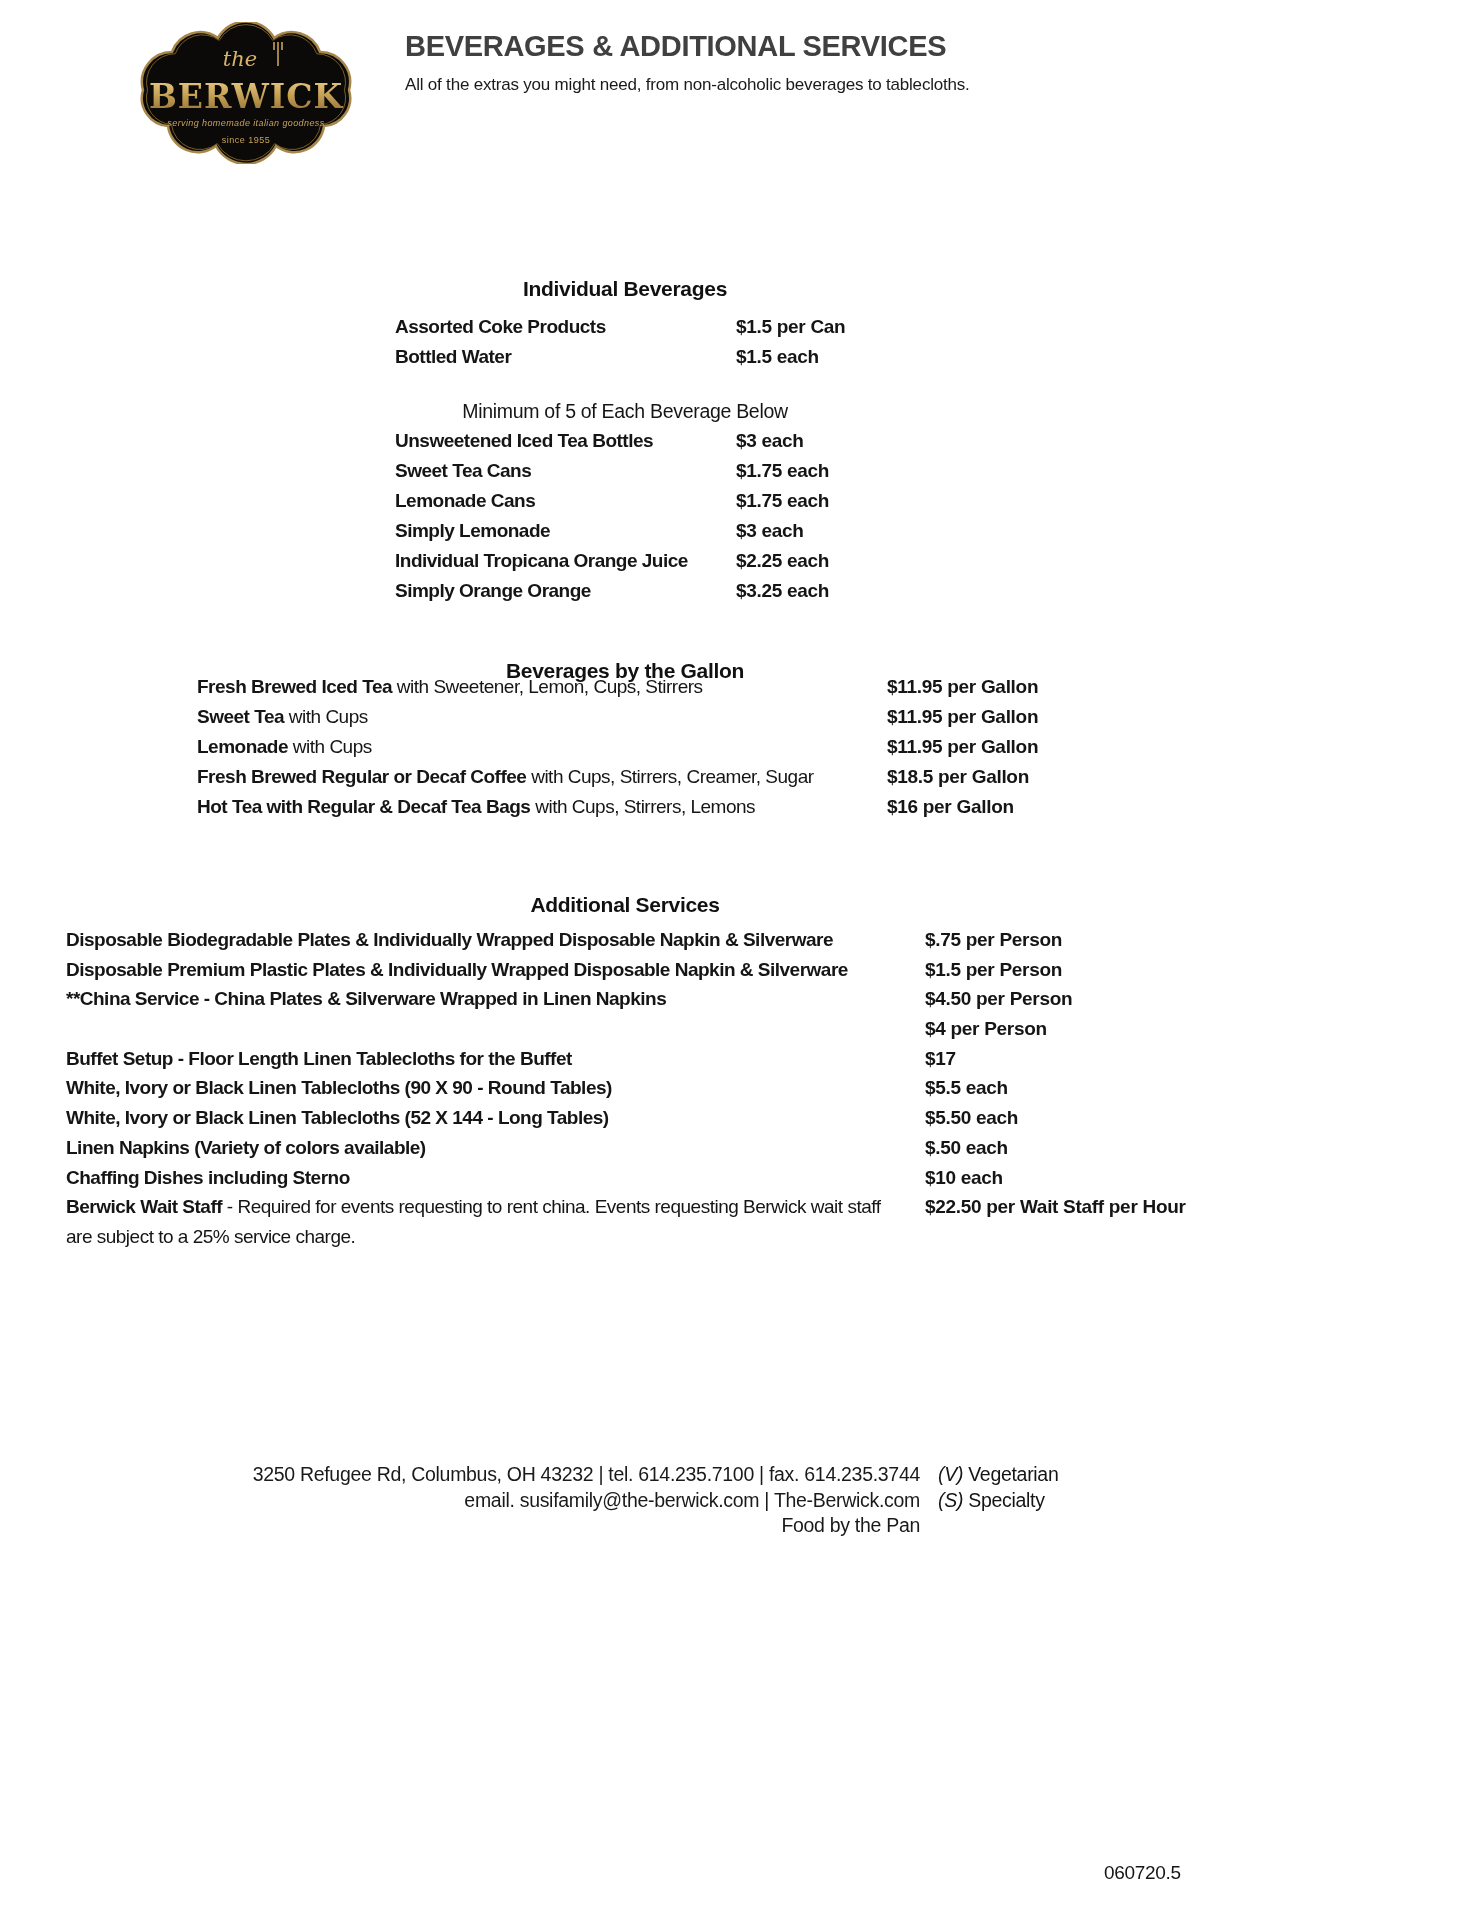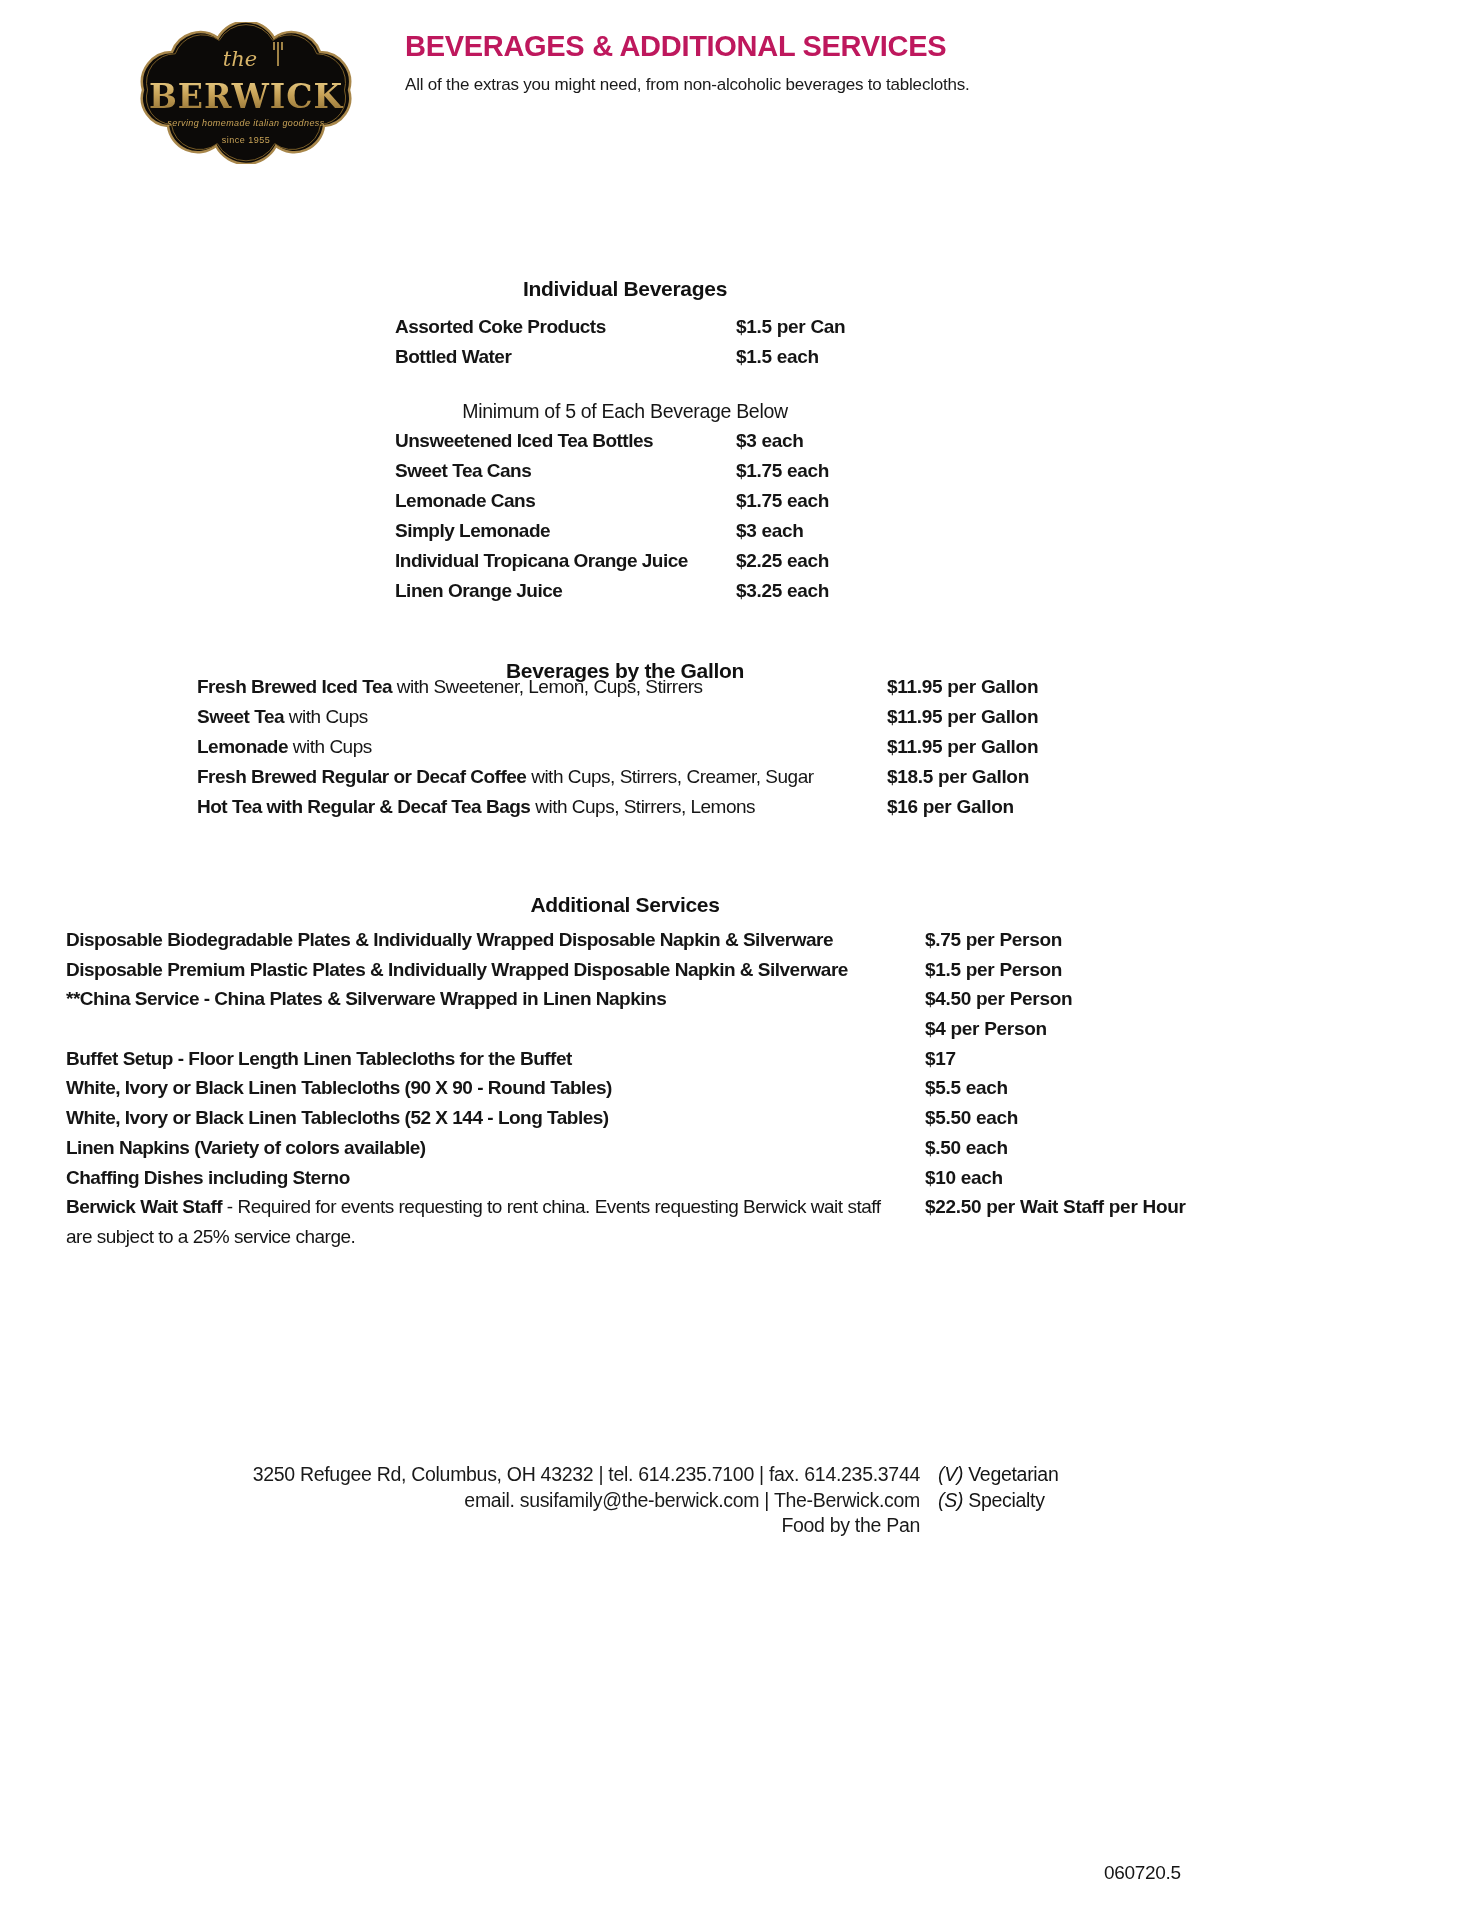--- a/index.html
+++ b/index.html
@@ -8,21 +8,21 @@
     color:#151515;font-family:"Liberation Sans",sans-serif;overflow:hidden;
   }
   
   .logo{position:absolute;left:128px;top:22px;width:236px;height:142px}
   .logo-the{font-family:"DejaVu Serif",serif;font-style:italic;font-size:21px;fill:#d8b468}
   .logo-name{font-family:"DejaVu Serif",serif;font-weight:bold;font-size:33px;fill:url(#goldgrad);letter-spacing:1px}
   .logo-tag{font-family:"Liberation Sans",sans-serif;font-style:italic;font-size:9px;fill:#c7a257;letter-spacing:.4px}
   .logo-since{font-family:"Liberation Sans",sans-serif;font-size:9px;fill:#c7a257;letter-spacing:.5px}
   
   .header{position:absolute;left:405px;top:30px;width:780px}
-  .page-title{margin:0;font-size:29px;font-weight:700;letter-spacing:-.3px;color:#be185d}
+  .page-title{margin:0;font-size:29px;font-weight:700;letter-spacing:-.3px;color:#404040}
   .page-subtitle{margin:12px 0 0 0;font-size:17px;letter-spacing:-.2px;color:#1a1a1a}
   
   .sechead{position:absolute;left:395px;width:460px;text-align:center;
            font-size:21px;font-weight:700;letter-spacing:-.3px;color:#111}
   #head-individual{top:260px}
   #head-gallon{top:642px}
   #head-services{top:876px}
   
   .rows{position:absolute}
   .row{position:relative;height:30px;line-height:30px;font-size:19px;
@@ -107,21 +107,21 @@
   </div>
   <div class="row">
     <span class="nm">Simply Lemonade</span>
     <span class="pr">$3 each</span>
   </div>
   <div class="row">
     <span class="nm">Individual Tropicana Orange Juice</span>
     <span class="pr">$2.25 each</span>
   </div>
   <div class="row">
-    <span class="nm">Linen Orange Juice</span>
+    <span class="nm">Simply Orange Orange</span>
     <span class="pr">$3.25 each</span>
   </div>
 </div>
 
 <h2 class="sechead" id="head-gallon">Beverages by the Gallon</h2>
 
 <div class="rows" id="sec2-rows">
   <div class="row">
     <span class="nm">Fresh Brewed Iced Tea</span><span class="ds"> with Sweetener, Lemon, Cups, Stirrers</span>
     <span class="pr">$11.95 per Gallon</span>

